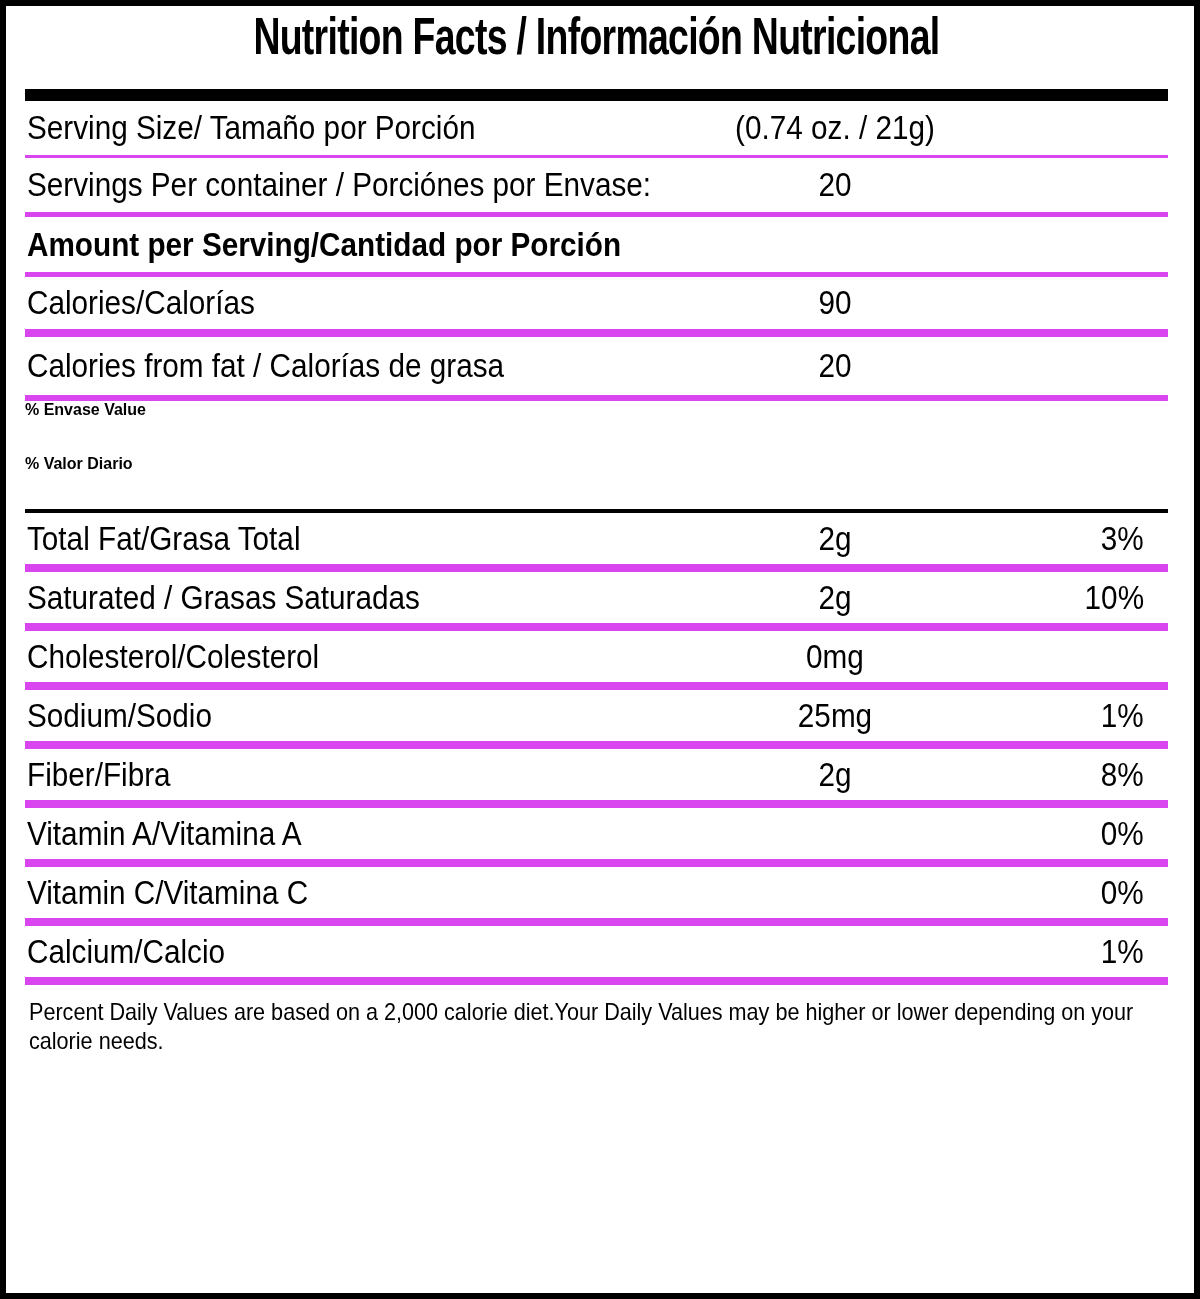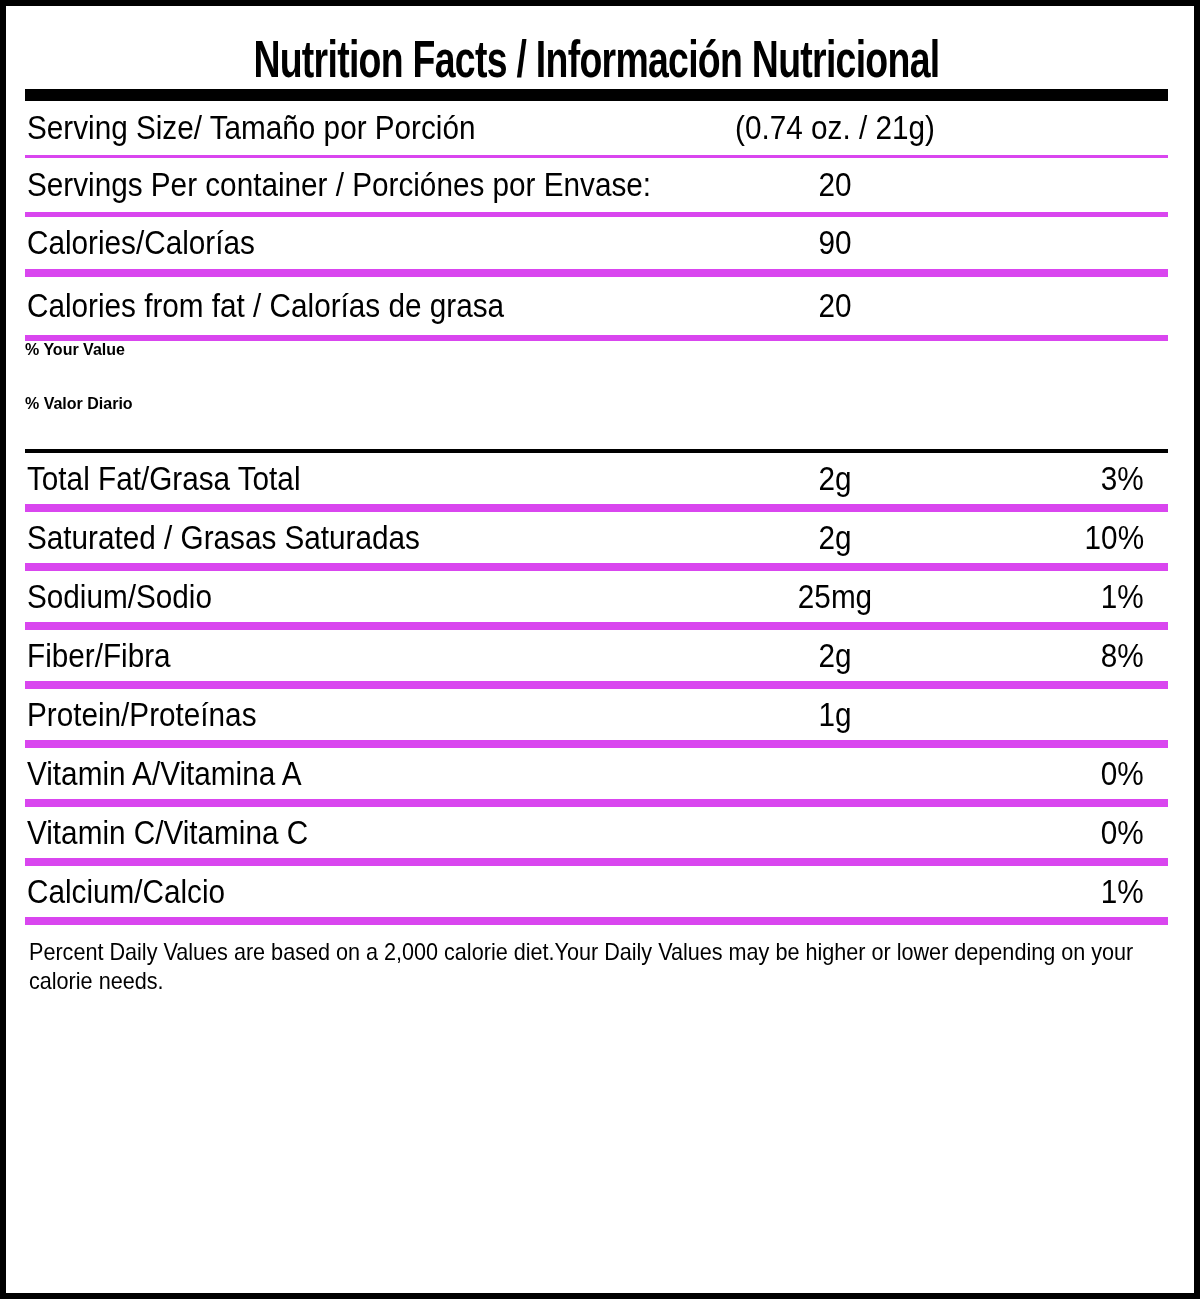--- a/index.html
+++ b/index.html
@@ -7,21 +7,21 @@
     position:relative;
     width:1200px;height:1299px;
     box-sizing:border-box;
     border:6px solid #000;
     background:#fff;
     color:#000;
     font-family:"Liberation Sans", sans-serif;
     overflow:hidden;
   }
   .inner{padding:0 26px 0 19px;}
-  .title-wrap{height:83px;display:flex;align-items:flex-end;justify-content:center;}
+  .title-wrap{height:83px;display:flex;align-items:flex-start;justify-content:center;}
   .title{
     font-size:52px;font-weight:bold;white-space:nowrap;
     transform:scaleX(0.72);transform-origin:50% 50%;
     letter-spacing:-1px;
   }
   .thick-bar{height:12px;background:#000;}
   .row{position:relative;border-bottom:8px solid #d946ef;}
   .row .lbl{
     position:absolute;left:2px;top:50%;
     transform:translateY(-50%) scaleX(0.9);transform-origin:0 50%;
@@ -67,73 +67,76 @@
     <div class="row r-serving">
       <span class="lbl">Serving Size/ Tamaño por Porción</span>
       <span class="amt">(0.74 oz. / 21g)</span>
     </div>
 
     <div class="row r-servings">
       <span class="lbl">Servings Per container / Porciónes por Envase:</span>
       <span class="amt">20</span>
     </div>
 
+    <div class="row r-section">
+      <span class="lbl">Amount per Serving/Cantidad por Porción</span>
+    </div>
 
     <div class="row r-calories">
       <span class="lbl">Calories/Calorías</span>
       <span class="amt">90</span>
     </div>
 
     <div class="row r-calfat">
       <span class="lbl">Calories from fat / Calorías de grasa</span>
       <span class="amt">20</span>
     </div>
 
     <div class="dv-block">
       <div class="dv-line">
-        <span class="pct">% Your Value</span>
+        <span class="pct">% Envase Value</span>
       </div>
       <div class="dv-line">
         <span class="pct">% Valor Diario</span>
       </div>
     </div>
 
     <div class="row nut">
       <span class="lbl">Total Fat/Grasa Total</span>
       <span class="amt">2g</span>
       <span class="pct">3%</span>
     </div>
 
     <div class="row nut">
       <span class="lbl">Saturated / Grasas Saturadas</span>
       <span class="amt">2g</span>
       <span class="pct">10%</span>
     </div>
 
 
+    <div class="row nut">
+      <span class="lbl">Cholesterol/Colesterol</span>
+      <span class="amt">0mg</span>
+      <span class="pct"></span>
+    </div>
 
     <div class="row nut">
       <span class="lbl">Sodium/Sodio</span>
       <span class="amt">25mg</span>
       <span class="pct">1%</span>
     </div>
 
 
     <div class="row nut">
       <span class="lbl">Fiber/Fibra</span>
       <span class="amt">2g</span>
       <span class="pct">8%</span>
     </div>
 
 
-    <div class="row nut">
-      <span class="lbl">Protein/Proteínas</span>
-      <span class="amt">1g</span>
-      <span class="pct"></span>
-    </div>
 
     <div class="row nut">
       <span class="lbl">Vitamin A/Vitamina A</span>
       <span class="pct">0%</span>
     </div>
 
     <div class="row nut">
       <span class="lbl">Vitamin C/Vitamina C</span>
       <span class="pct">0%</span>
     </div>

